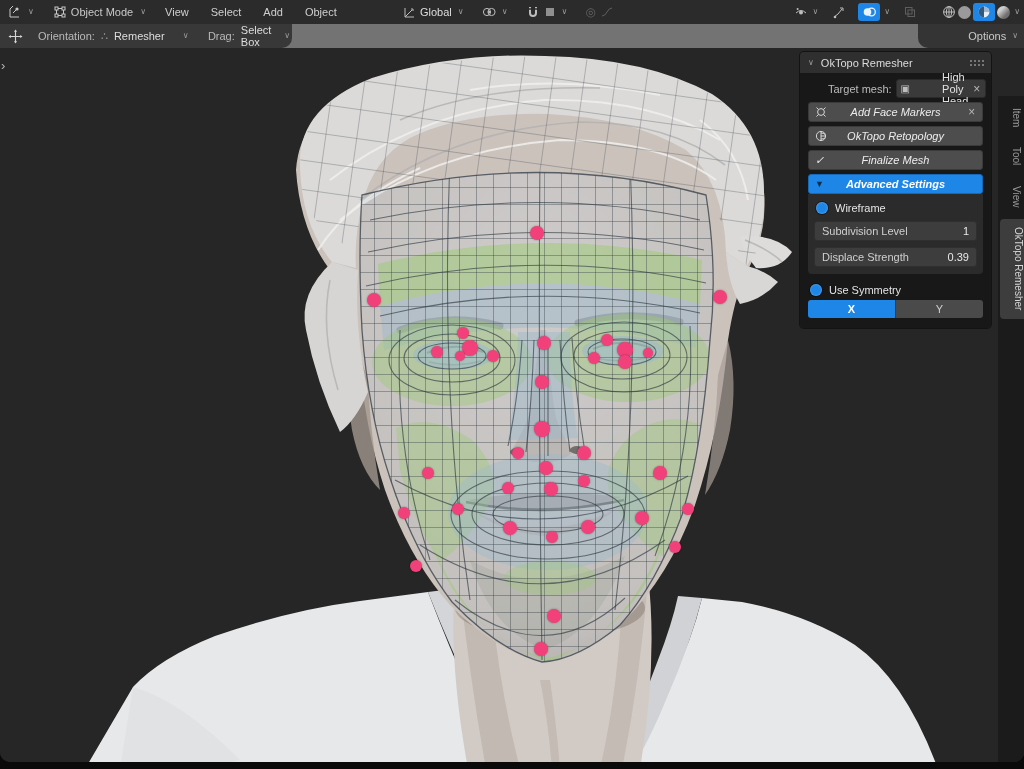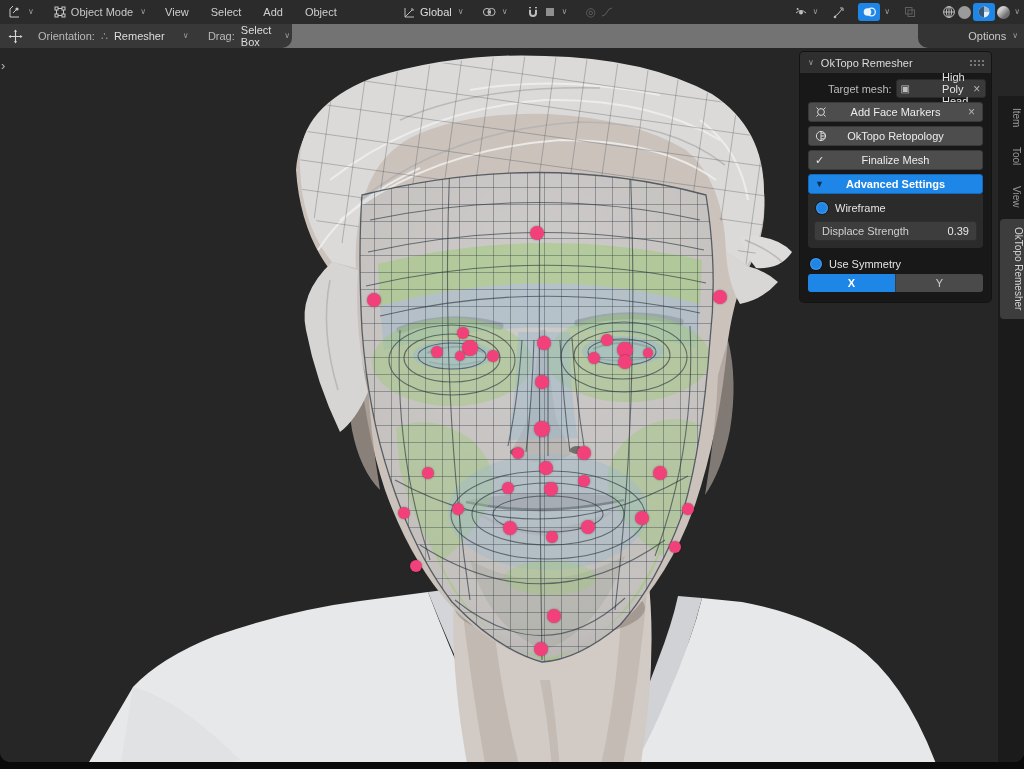--- a/index.html
+++ b/index.html
@@ -50,21 +50,21 @@
   .p-title{flex:1;font-size:11px;color:#dcdcdc;}
   .grip{width:16px;height:8px;background-image:radial-gradient(#777 1px,transparent 1.2px);
         background-size:4px 4px;}
   .p-row{display:flex;align-items:center;margin:6px 8px 0 8px;gap:4px;}
   .t-label{color:#bcbcbc;white-space:nowrap;margin-left:20px;}
   .field{flex:1;display:flex;align-items:center;background:#3a3a3a;border:1px solid #2a2a2a;
          border-radius:3px;height:17px;padding:0 4px;gap:4px;}
   .field .fval{flex:1;color:#e2e2e2;margin-left:28px;}
   .xbtn{color:#b5b5b5;font-size:12px;line-height:1;padding:0 1px;}
   .pbtn{position:relative;display:flex;align-items:center;justify-content:center;height:18px;
-        margin:4px 8px 0 8px;background:#4d4d4d;border:1px solid #3a3a3a;border-radius:3px;color:#ececec;}
+        margin:4px 8px 0 8px;background:#4d4d4d;border:1px solid #3a3a3a;border-radius:3px;color:#ececec;font-style:italic;}
   .pbtn .licon{position:absolute;left:6px;display:flex;align-items:center;}
   .pbtn .ricon{position:absolute;right:6px;}
   .pbtn.blue{background:var(--accent-blue,#1e86e6);border-color:#1668b8;color:#fff;font-weight:bold;}
   .pbtn.blue .licon{color:#0d2d4d;font-size:9px;}
   .subbox{margin:0 8px;background:#2b2b2b;border-radius:0 0 4px 4px;padding:6px 6px 7px 6px;}
   .cb-row{display:flex;align-items:center;gap:7px;margin:2px 0 7px 2px;color:#e4e4e4;}
   .cb{width:12px;height:12px;border-radius:50%;background:var(--accent-blue,#1e86e6);
       box-shadow:inset 0 0 2px rgba(255,255,255,.45), 0 0 0 1px rgba(0,0,0,.4);}
   .vfield{display:flex;align-items:center;justify-content:space-between;height:18px;background:#3d3d3d;
           border:1px solid #2f2f2f;border-radius:3px;padding:0 7px;margin-top:6px;color:#cfcfcf;}
@@ -463,20 +463,24 @@
         <span class="licon">▼</span>
         <span>Advanced Settings</span>
       </div>
 
       <div class="subbox">
         <div class="cb-row">
           <span class="cb"></span>
           <span>Wireframe</span>
         </div>
         <div class="vfield">
+          <span>Subdivision Level</span>
+          <span class="vv">1</span>
+        </div>
+        <div class="vfield">
           <span>Displace Strength</span>
           <span class="vv">0.39</span>
         </div>
       </div>
 
       <div class="cb-row sym-row">
         <span class="cb"></span>
         <span>Use Symmetry</span>
       </div>
 

